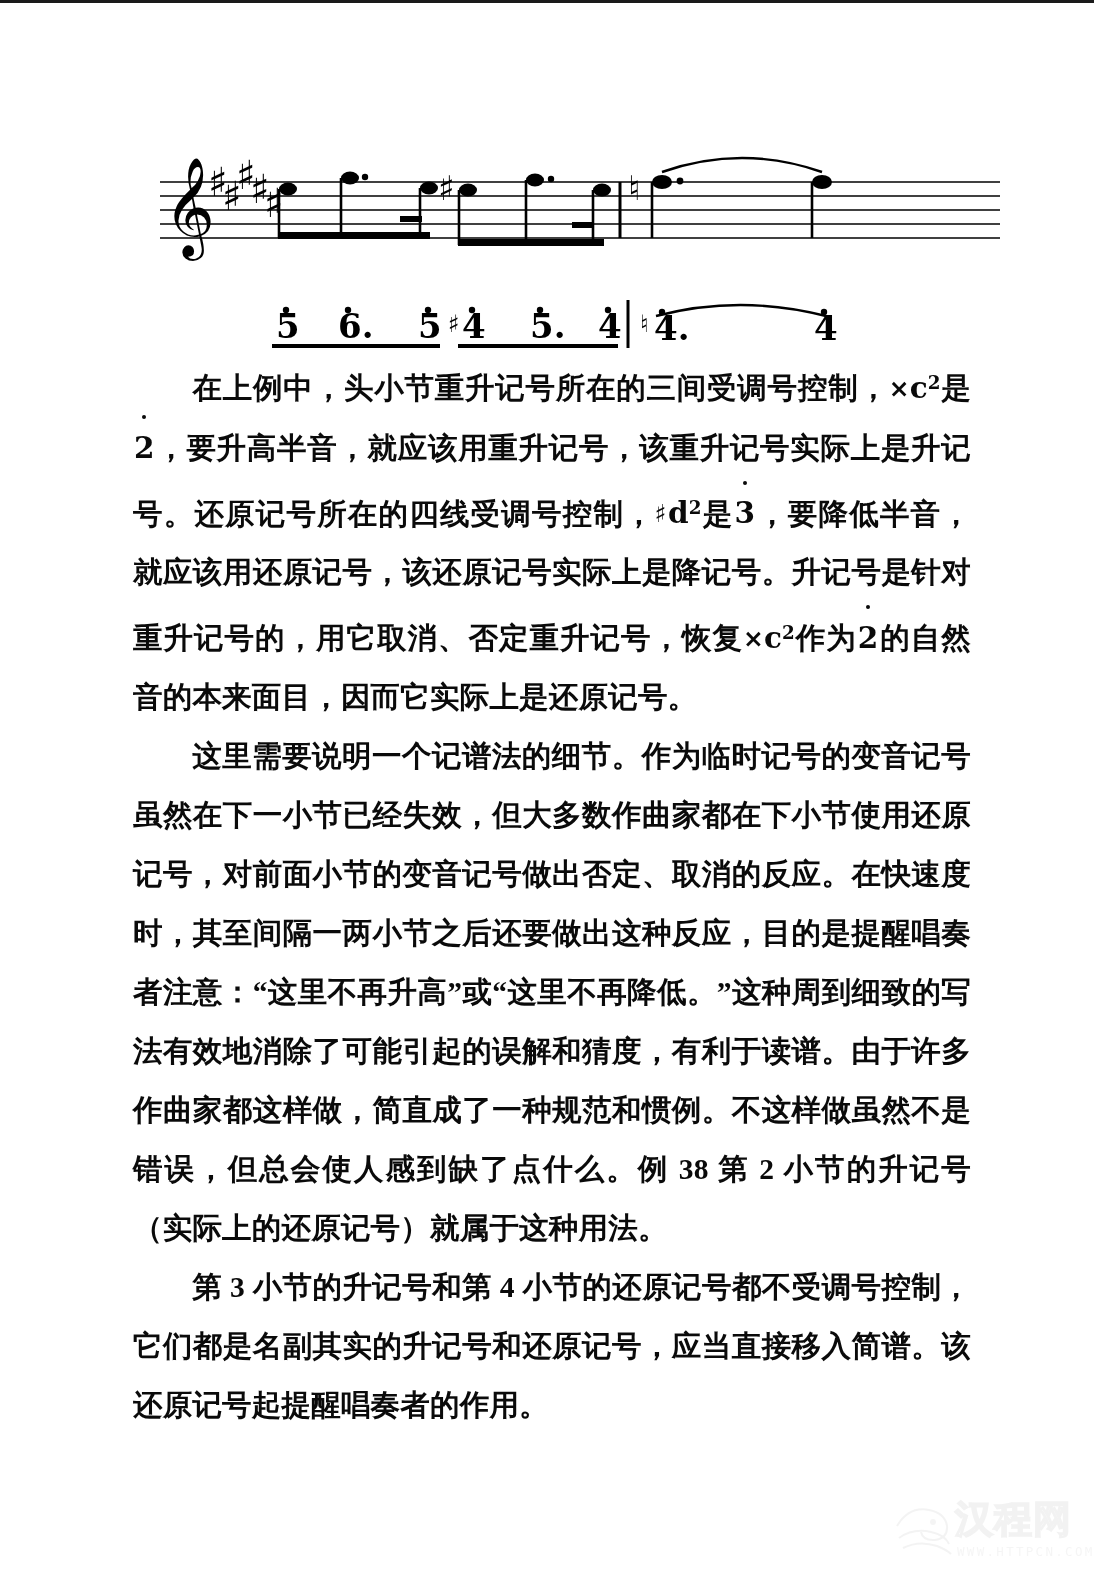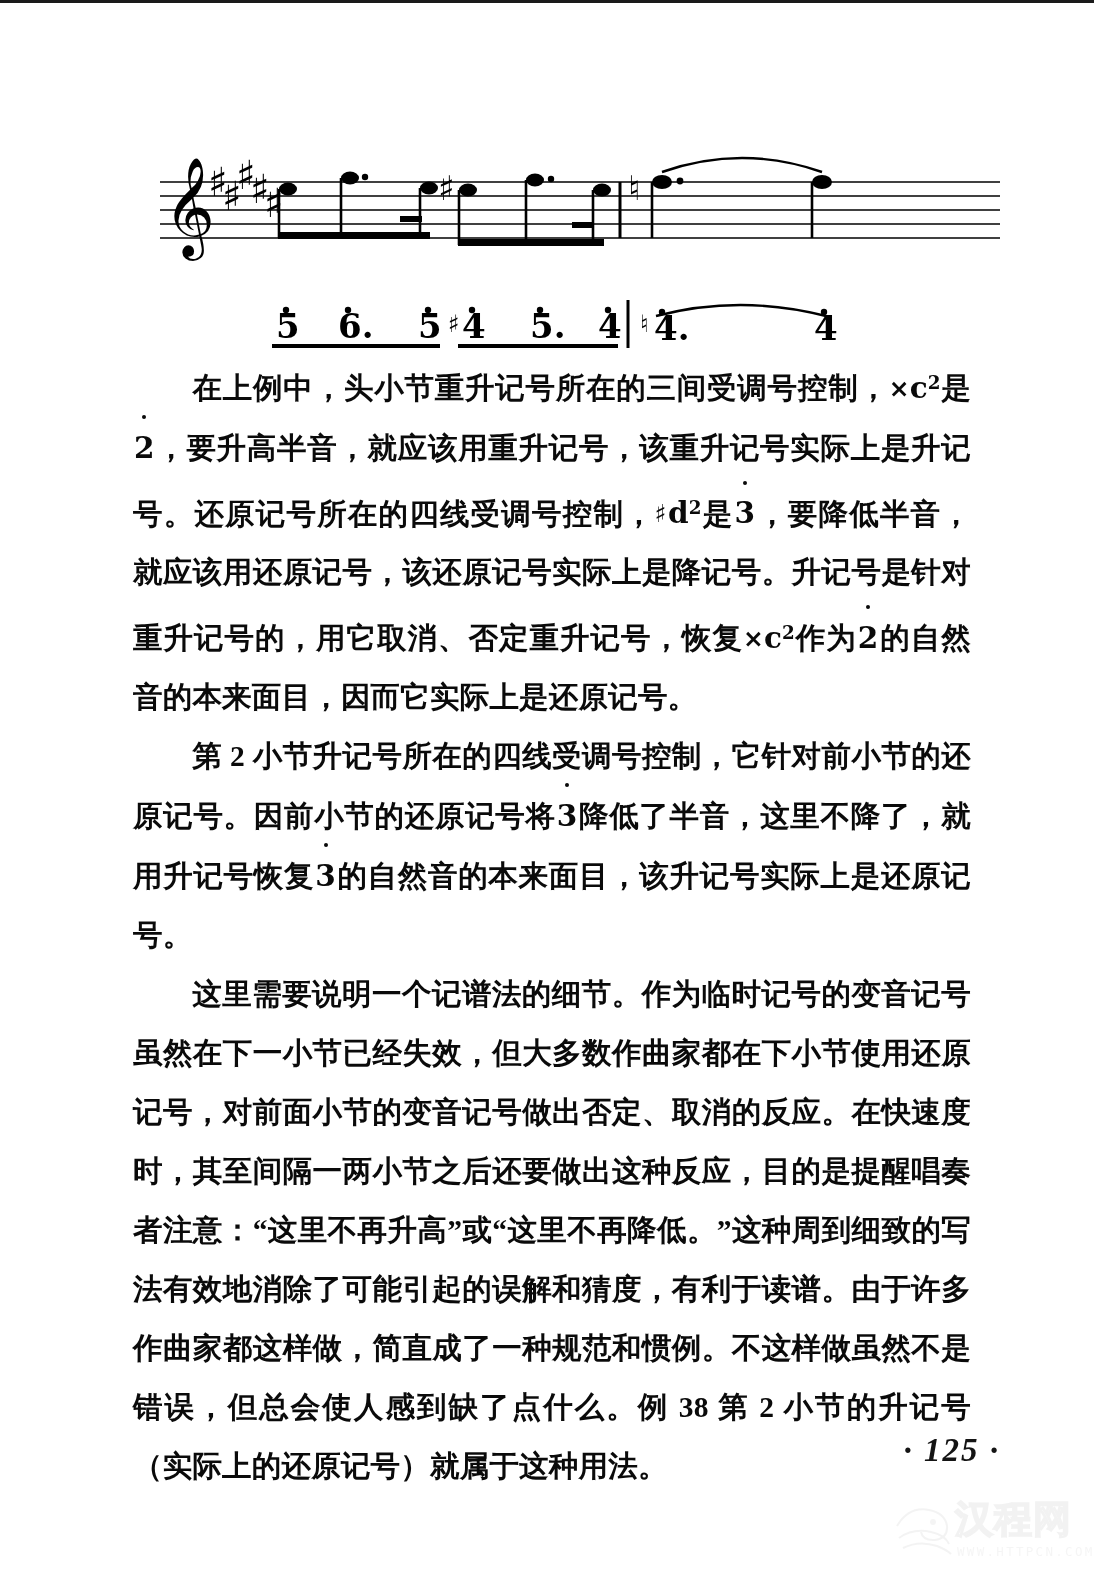--- a/index.html
+++ b/index.html
@@ -234,31 +234,30 @@
       </g>
     </svg>
   </div>
 
   <div class="body-text">
 
     <p class="para">
       <span class="indent"></span><span>在上例中，头小节重升记号所在的三间受调号控制，</span><span class="pitch"><span class="acc">×</span><b>c</b><sup>2</sup></span><span>是</span><span class="jp">2</span><span>，要升高半音，就应该用重升记号，该重升记号实际上是升记号。还原记号所在的四线受调号控制，</span><span class="pitch"><span class="acc">♯</span><b>d</b><sup>2</sup></span><span>是</span><span class="jp">3</span><span>，要降低半音，就应该用还原记号，该还原记号实际上是降记号。升记号是针对重升记号的，用它取消、否定重升记号，恢复</span><span class="pitch"><span class="acc">×</span><b>c</b><sup>2</sup></span><span>作为</span><span class="jp">2</span><span>的自然音的本来面目，因而它实际上是还原记号。</span>
     </p>
 
-    <p class="para">
-      <span class="indent"></span><span>第 2 小节升记号所在的四线受调号控制，它针对前小节的还原记号。因前小节的还原记号将</span><span class="jp">3</span><span>降低了半音，这里不降了，就用升记号恢复</span><span class="jp">3</span><span>的自然音的本来面目，该升记号实际上是还原记号。</span>
-    </p>
 
     <p class="para">
       <span class="indent"></span><span>这里需要说明一个记谱法的细节。作为临时记号的变音记号虽然在下一小节已经失效，但大多数作曲家都在下小节使用还原记号，对前面小节的变音记号做出否定、取消的反应。在快速度时，其至间隔一两小节之后还要做出这种反应，目的是提醒唱奏者注意：“这里不再升高”或“这里不再降低。”这种周到细致的写法有效地消除了可能引起的误解和猜度，有利于读谱。由于许多作曲家都这样做，简直成了一种规范和惯例。不这样做虽然不是错误，但总会使人感到缺了点什么。例 38 第 2 小节的升记号（实际上的还原记号）就属于这种用法。</span>
     </p>
 
+    <p class="para">
+      <span class="indent"></span><span>第 3 小节的升记号和第 4 小节的还原记号都不受调号控制，它们都是名副其实的升记号和还原记号，应当直接移入简谱。该还原记号起提醒唱奏者的作用。</span>
+    </p>
   </div>
 
-  <div class="page-number">· 125 ·</div>
 
   <div class="watermark">
     <svg class="wm-mark" width="70" height="64" viewBox="0 0 70 64">
       <g fill="none" stroke="#dcdcdc" stroke-width="2">
         <path d="M4 30 Q16 10 36 14 Q52 17 54 30 Q55 42 42 44 Q30 45 28 36"></path>
         <path d="M6 42 Q20 32 38 36 Q52 39 56 48"></path>
         <path d="M10 52 Q26 44 44 50 Q54 54 58 58"></path>
         <circle cx="40" cy="26" r="3" fill="#e0e0e0" stroke="none"></circle>
       </g>
     </svg>

